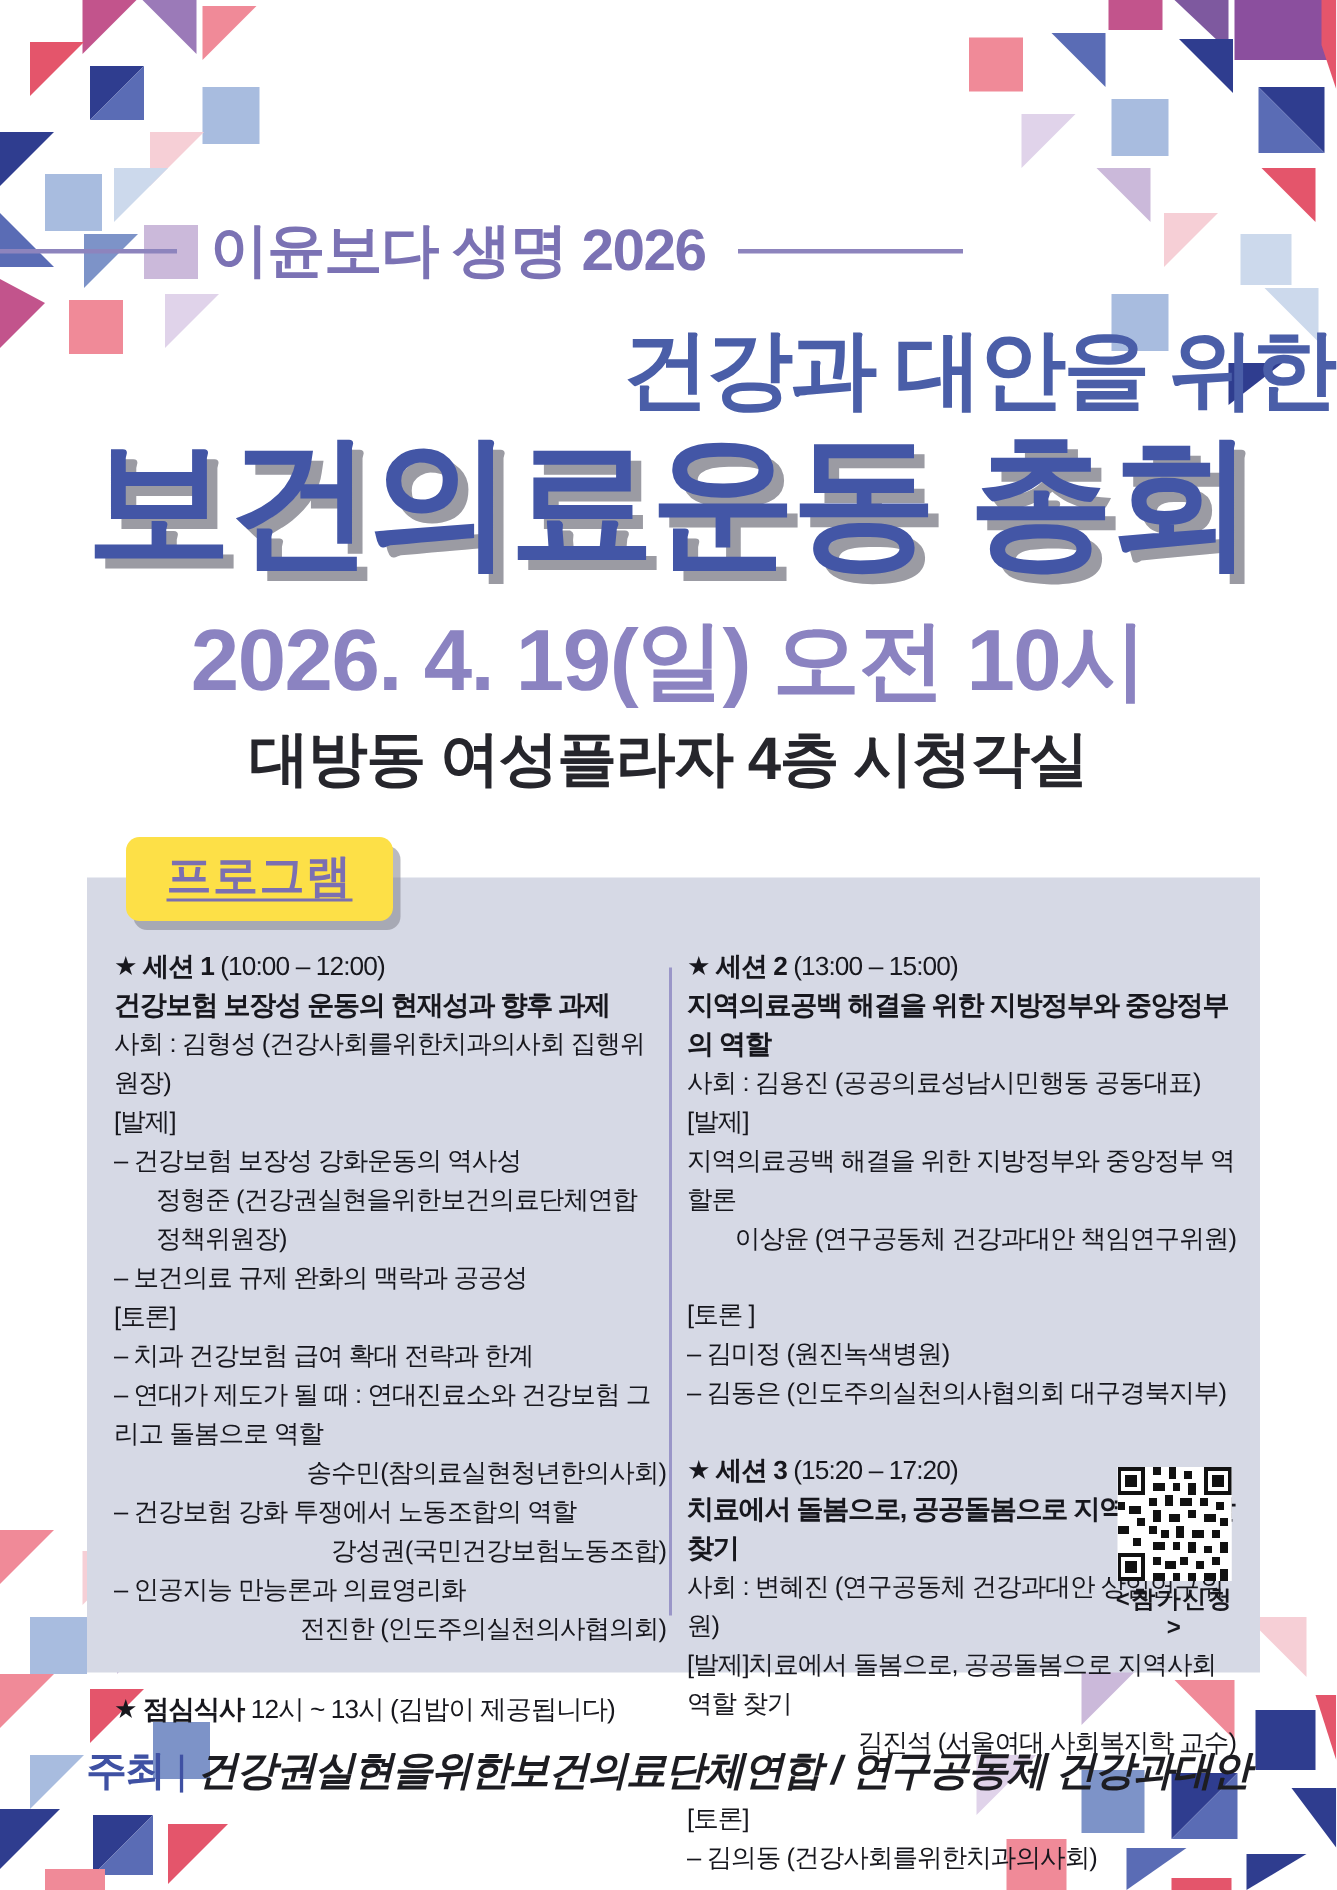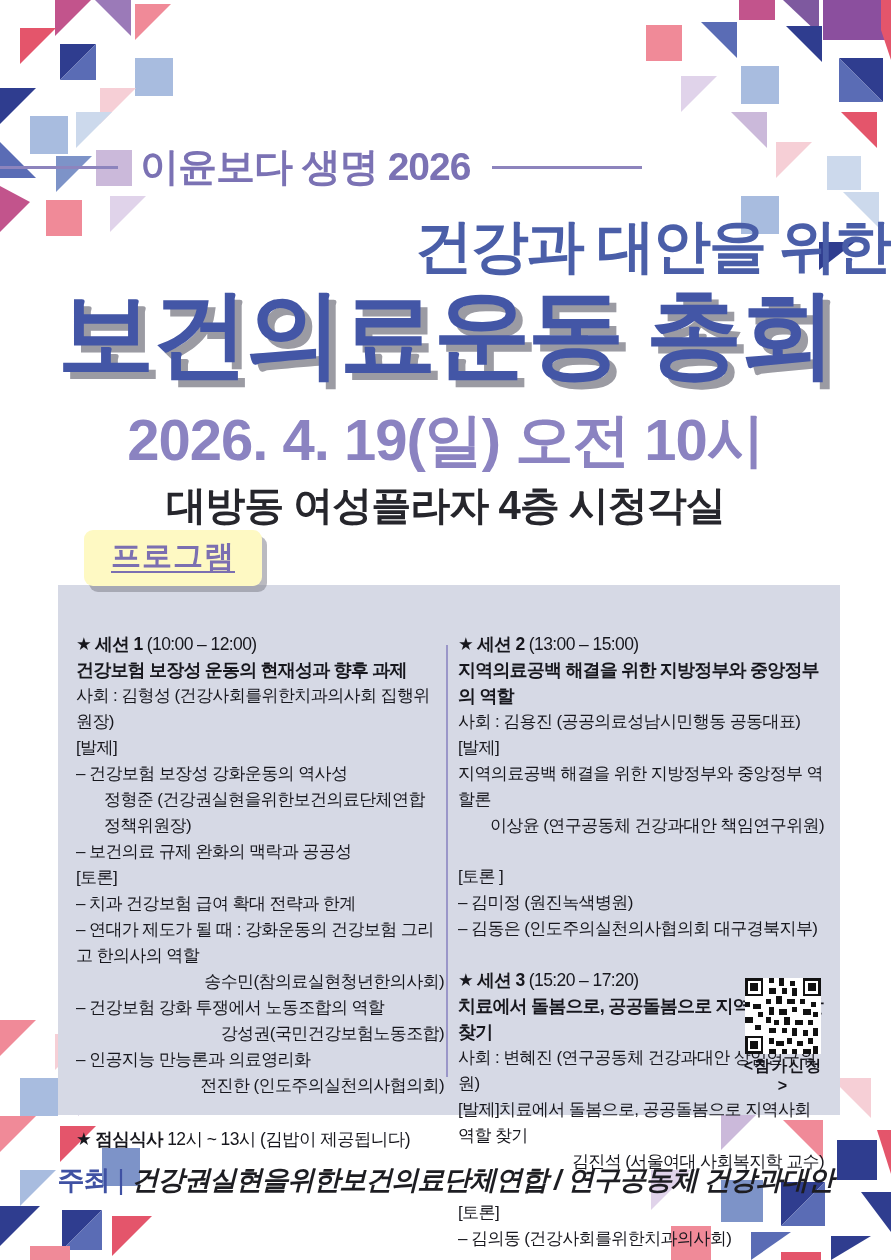--- a/index.html
+++ b/index.html
@@ -40,22 +40,22 @@
   .venue {
     position:absolute; top:478px; left:0; width:100%; text-align:center;
     font-size:40px; font-weight:bold; color:#26262c; letter-spacing:-1px;
   }
   
   .panel {
     position:absolute; left:58px; top:585px; width:782px; height:530px;
     background:#d6d9e5;
   }
   .badge {
-    position:absolute; left:84px; top:530px; z-index:3;
-    background:#fef9c3; border-radius:9px; padding:6px 27px 9px;
+    position:absolute; left:84px; top:558px; z-index:3;
+    background:#fde047; border-radius:9px; padding:6px 27px 9px;
     box-shadow:5px 6px 0 rgba(130,130,140,.55);
   }
   .badge span {
     font-size:30px; font-weight:bold; color:#7b6fb1; letter-spacing:1px;
     text-decoration:underline; text-underline-offset:5px; text-decoration-thickness:2px;
   }
   .col { position:absolute; top:46px; font-size:17px; line-height:26px; color:#17171d; letter-spacing:-0.6px; }
   .col-left  { left:18px;  width:368px; }
   .col-right { left:400px; width:366px; }
   .divider { position:absolute; left:388px; top:60px; width:2px; height:432px; background:#9a96c8; }
@@ -187,21 +187,21 @@
         <span>(10:00 – 12:00)</span>
       </div>
       <div class="sec-title">건강보험 보장성 운동의 현재성과 향후 과제</div>
       <div class="line">사회 : 김형성 (건강사회를위한치과의사회 집행위원장)</div>
       <div class="line">[발제]</div>
       <div class="line">– 건강보험 보장성 강화운동의 역사성</div>
       <div class="line ind">정형준 (건강권실현을위한보건의료단체연합 정책위원장)</div>
       <div class="line">– 보건의료 규제 완화의 맥락과 공공성</div>
       <div class="line">[토론]</div>
       <div class="line">– 치과 건강보험 급여 확대 전략과 한계</div>
-      <div class="line">– 연대가 제도가 될 때 : 강화운동의 건강보험 그리고 한의사의 역할</div>
+      <div class="line">– 연대가 제도가 될 때 : 연대진료소와 건강보험 그리고 돌봄으로 역할</div>
       <div class="line r">송수민(참의료실현청년한의사회)</div>
       <div class="line">– 건강보험 강화 투쟁에서 노동조합의 역할</div>
       <div class="line r">강성권(국민건강보험노동조합)</div>
       <div class="line">– 인공지능 만능론과 의료영리화</div>
       <div class="line r">전진한 (인도주의실천의사협의회)</div>
       <div class="lunch">
         <span class="lbl">★</span>
         <span class="lbl">점심식사</span>
         <span>12시 ~ 13시  (김밥이 제공됩니다)</span>
       </div>

